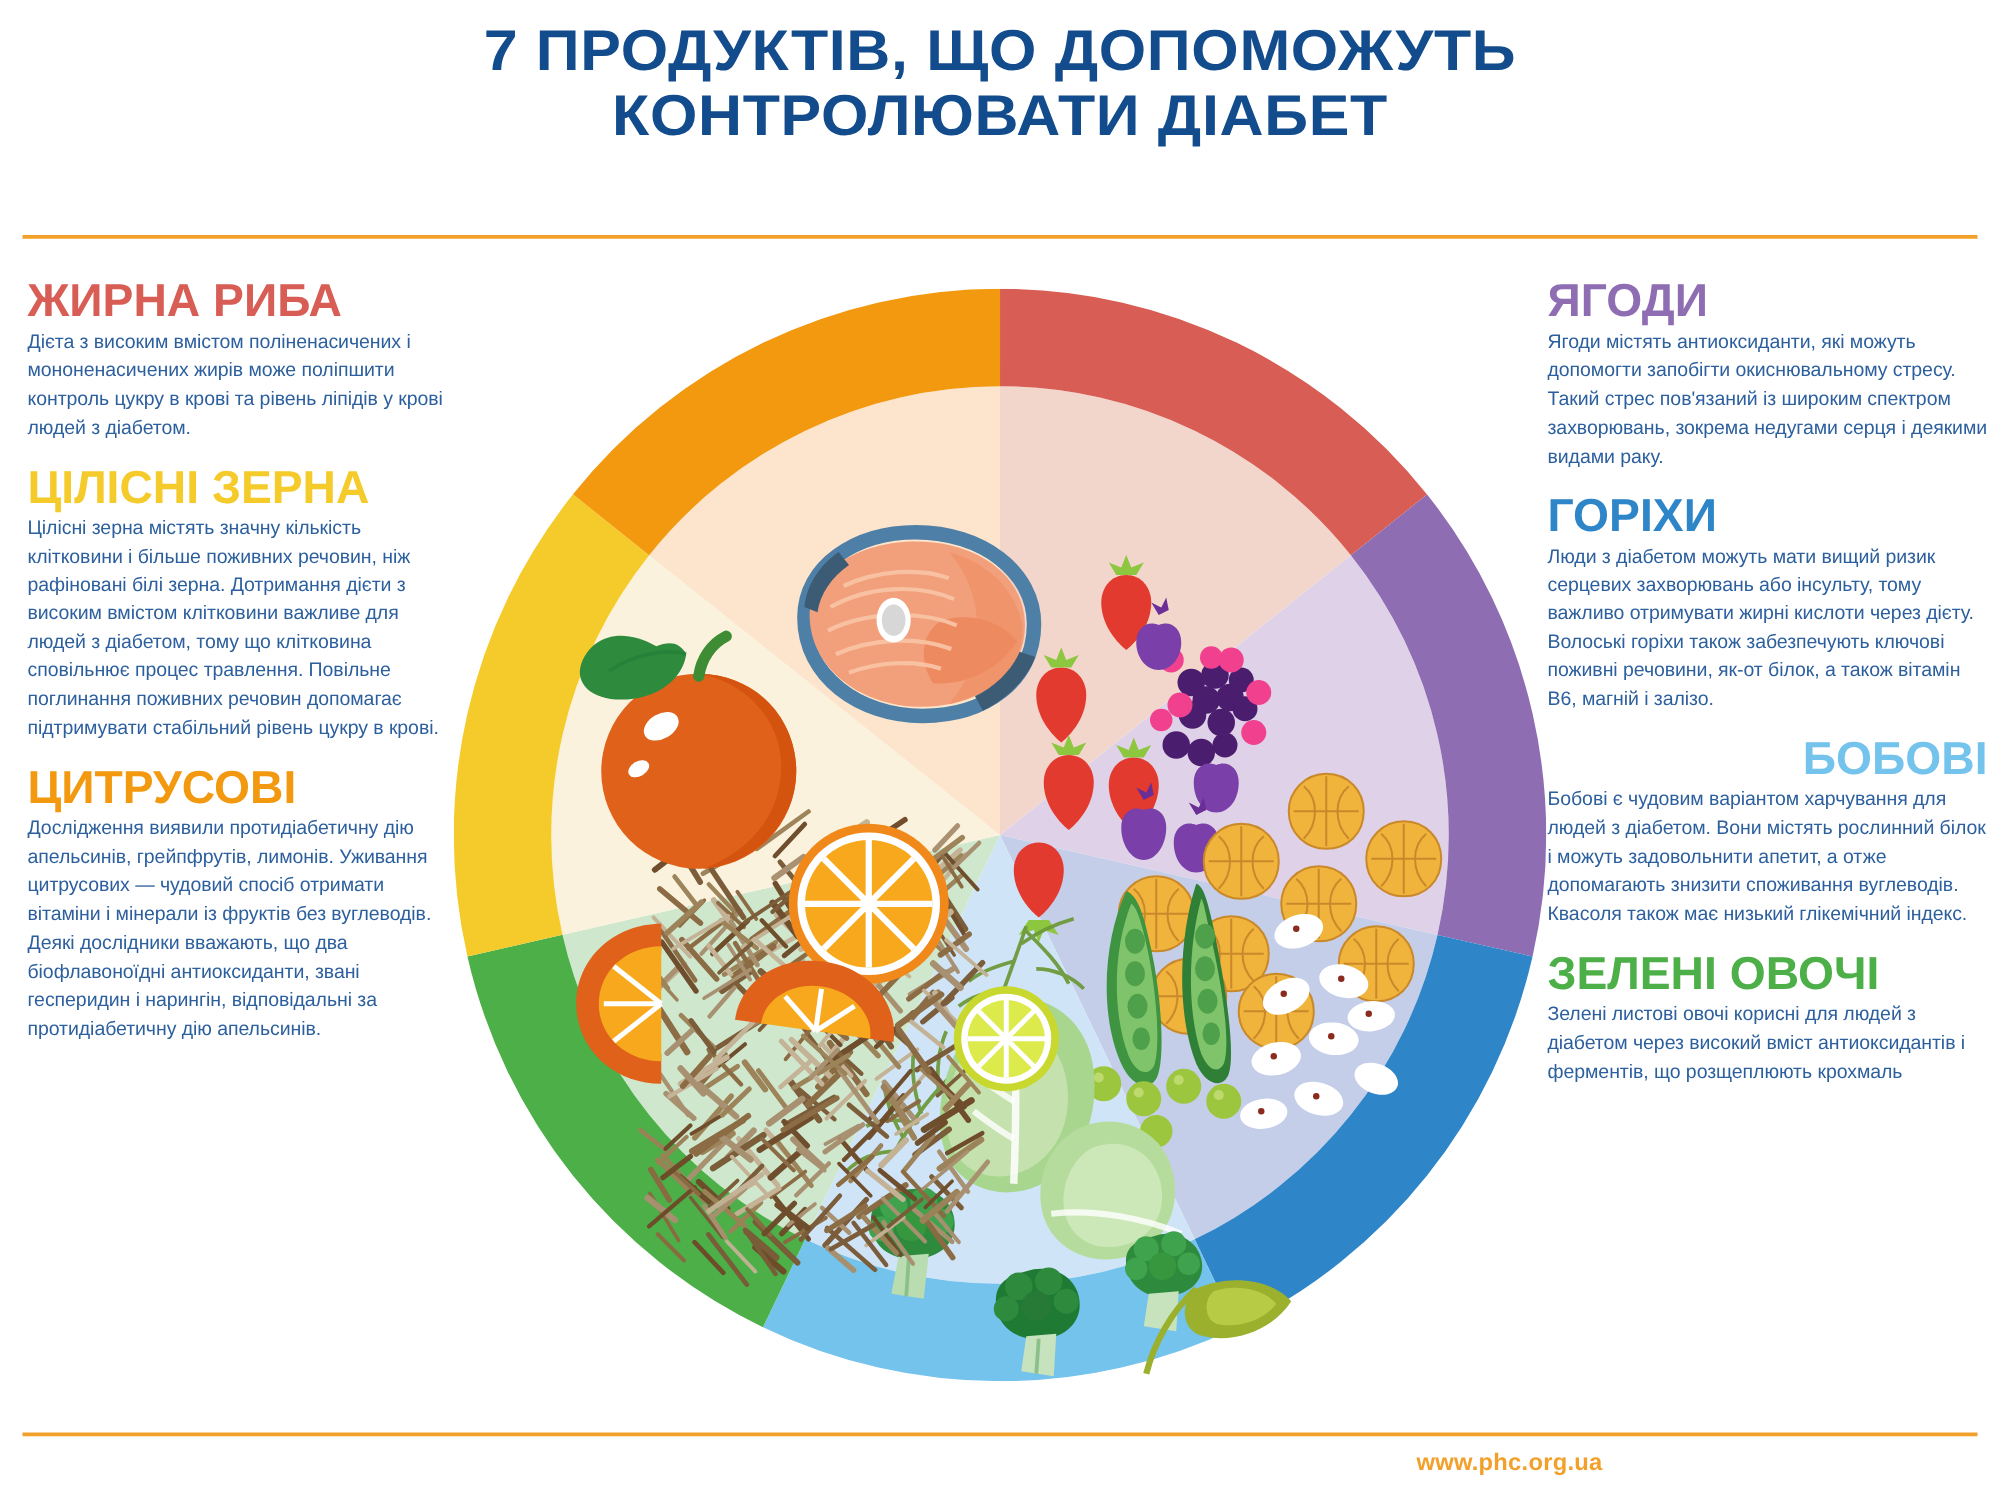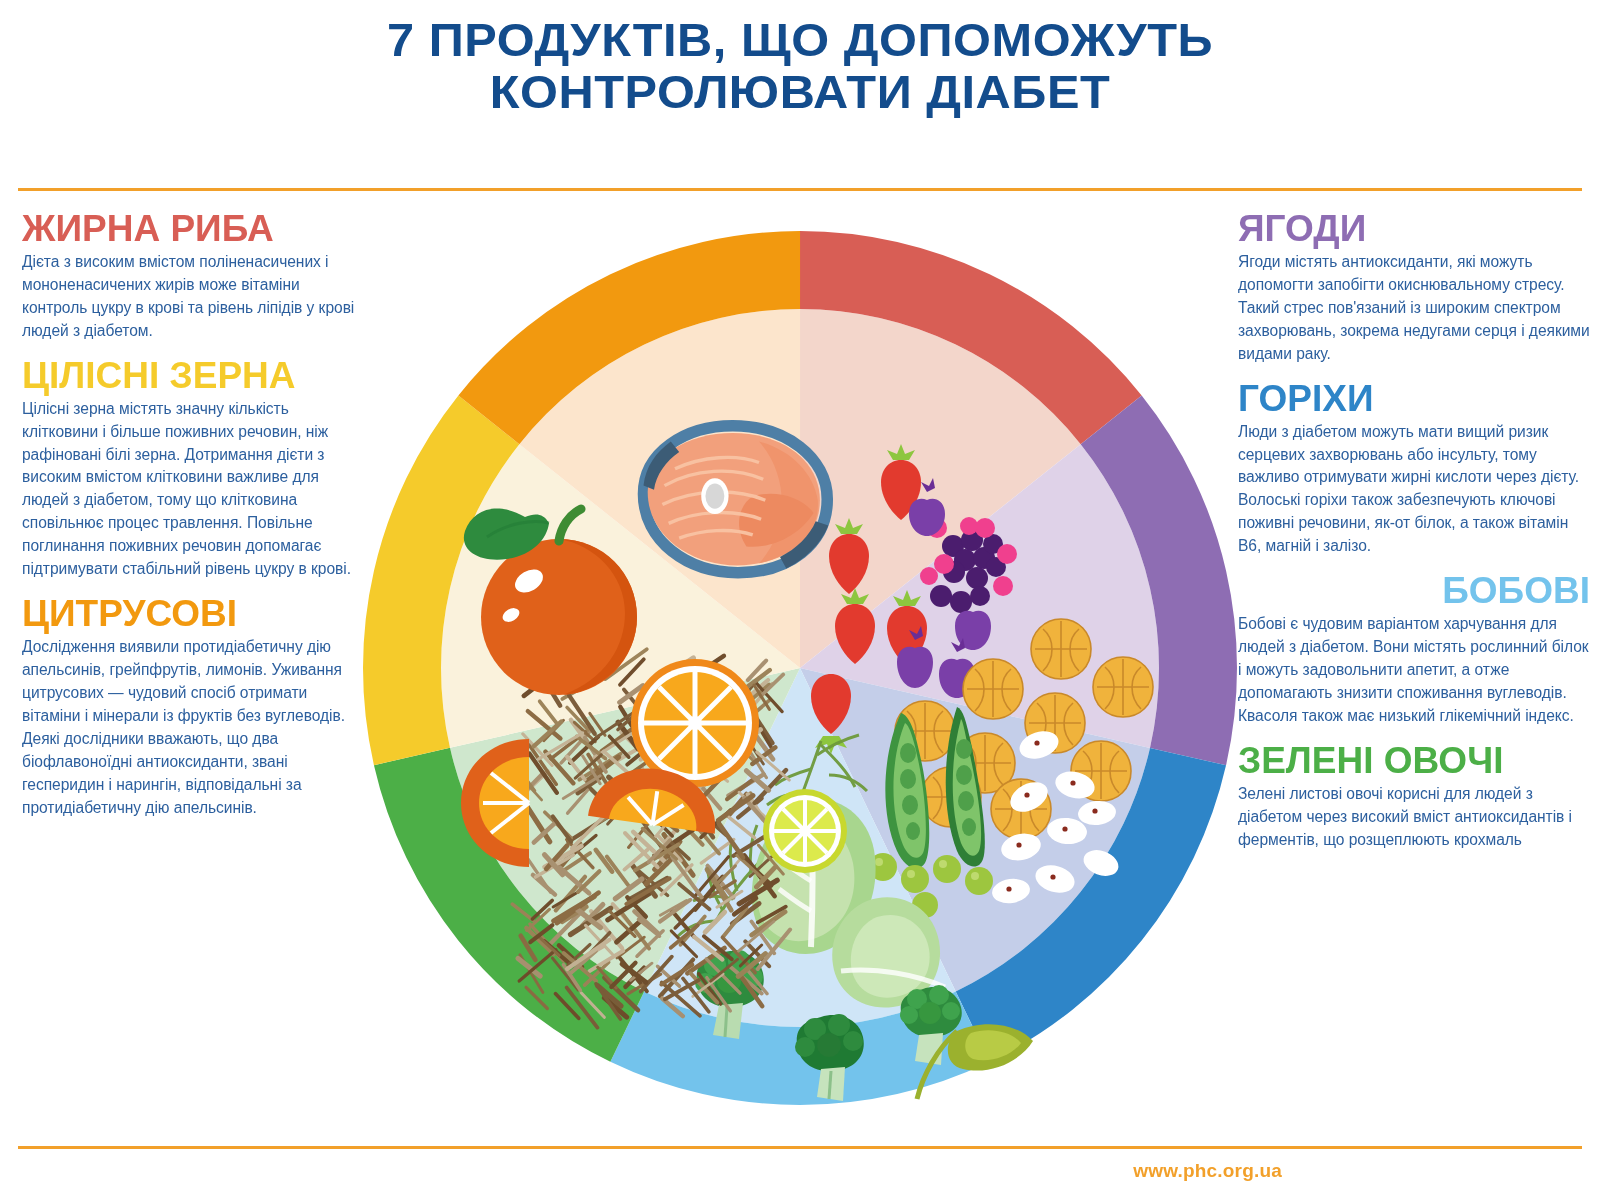--- a/index.html
+++ b/index.html
@@ -41,21 +41,21 @@
     letter-spacing:0.2px;
   }
 
   
   .col{position:absolute;top:206px;width:340px;}
   .col-left{left:22px;}
   .col-right{left:1238px;width:352px;}
 
   .sec{margin-bottom:14px;}
   .sec h2{
-    margin:4px 0 4px 0;
+    margin:16px 0 4px 0;
     font-size:37px;
     font-weight:bold;
     line-height:1.0;
     letter-spacing:0px;
     text-transform:uppercase;
   }
   .sec p{
     margin:0;
     font-size:15.6px;
     line-height:1.47;
@@ -90,21 +90,21 @@
     <div class="title-line">КОНТРОЛЮВАТИ ДІАБЕТ</div>
   </div>
 
   <div class="rule-top"></div>
   <div class="rule-bottom"></div>
   <div class="footer-url">www.phc.org.ua</div>
 
   <div class="col col-left">
     <div class="sec">
       <h2 class="h-fish">ЖИРНА РИБА</h2>
-      <p>Дієта з високим вмістом поліненасичених і мононенасичених жирів може вітаміни контроль цукру в крові та рівень ліпідів у крові людей з діабетом.</p>
+      <p>Дієта з високим вмістом поліненасичених і мононенасичених жирів може поліпшити контроль цукру в крові та рівень ліпідів у крові людей з діабетом.</p>
     </div>
     <div class="sec">
       <h2 class="h-grain">ЦІЛІСНІ ЗЕРНА</h2>
       <p>Цілісні зерна містять значну кількість клітковини і більше поживних речовин, ніж рафіновані білі зерна. Дотримання дієти з високим вмістом клітковини важливе для людей з діабетом, тому що клітковина сповільнює процес травлення. Повільне поглинання поживних речовин допомагає підтримувати стабільний рівень цукру в крові.</p>
     </div>
     <div class="sec">
       <h2 class="h-citrus">ЦИТРУСОВІ</h2>
       <p>Дослідження виявили протидіабетичну дію апельсинів, грейпфрутів, лимонів. Уживання цитрусових — чудовий спосіб отримати вітаміни і мінерали із фруктів без вуглеводів. Деякі дослідники вважають, що два біофлавоноїдні антиоксиданти, звані гесперидин і нарингін, відповідальні за протидіабетичну дію апельсинів.</p>
     </div>
   </div>

